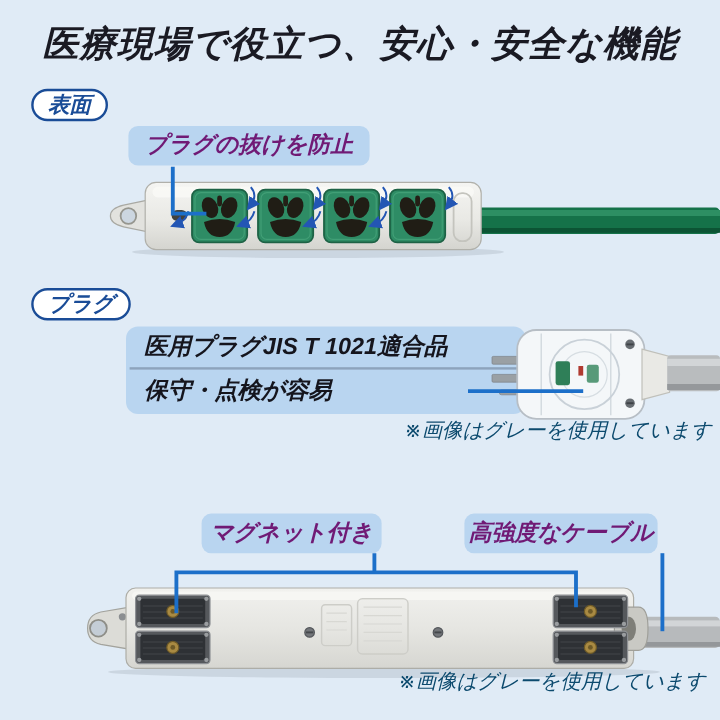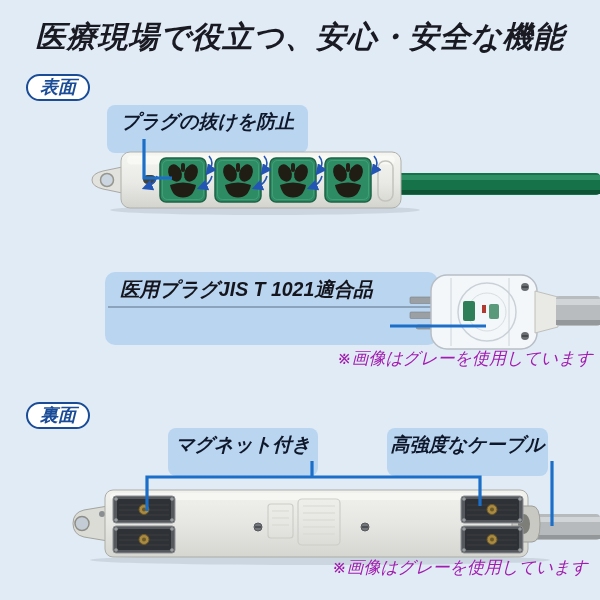--- a/index.html
+++ b/index.html
@@ -9,29 +9,29 @@
   }
   html,body{margin:0;padding:0;}
   .page{position:relative;width:600px;height:600px;background:var(--background);
         font-family:"Liberation Sans","DejaVu Sans",sans-serif;overflow:hidden;font-style:italic;}
   .title{position:absolute;top:17px;left:0;width:100%;text-align:center;
          font-size:30px;font-weight:bold;color:var(--text-dark);letter-spacing:1px;}
   .badge{position:absolute;background:#ffffff;border:2.5px solid var(--accent-blue);
          color:var(--accent-blue);border-radius:16px;font-size:18px;font-weight:bold;
          padding:2px 12px;line-height:19px;}
   .callout{position:absolute;background:var(--callout-bg);border-radius:8px;
-           font-size:19px;font-weight:bold;color:#0f172a;text-align:center;
-           height:48px;line-height:33px;}
+           font-size:19px;font-weight:bold;color:#701a75;text-align:center;
+           height:33px;line-height:33px;}
   .infobox{position:absolute;left:105px;top:272px;width:333px;height:73px;
            background:var(--callout-bg);border-radius:10px;}
   .infobox .line{font-size:19.5px;font-weight:bold;color:#15151d;padding-left:15px;}
   .infobox .l1{line-height:34px;height:34px;}
   .infobox .l2{line-height:36px;height:36px;}
   .infobox .divider{height:2px;background:#8da3bc;margin:0 3px;}
-  .note{position:absolute;font-size:17px;color:#a21caf;}
+  .note{position:absolute;font-size:17px;color:#0c4a6e;}
   .art{position:absolute;}
   svg{display:block;}
 </style>
 </head>
 <body>
 
 <div class="page">
 
   <div class="title">医療現場で役立つ、安心・安全な機能</div>
 
@@ -91,24 +91,26 @@
       <path d="M72 33 q-2 8 -10 11" marker-end="url(#ah)"></path>
       <path d="M179 13 q6 7 0 15" marker-end="url(#ah)"></path>
       <path d="M127 33 q-2 8 -10 11" marker-end="url(#ah)"></path>
       <path d="M234 13 q6 7 0 15" marker-end="url(#ah)"></path>
       <path d="M182 33 q-2 8 -10 11" marker-end="url(#ah)"></path>
       <path d="M289 13 q6 7 0 15" marker-end="url(#ah)"></path>
       <path d="M237 33 q-2 8 -10 11" marker-end="url(#ah)"></path>
     </g>
   </svg>
 
+  <div class="badge" style="left:26px;top:240px;">プラグ</div>
 
   <div class="infobox">
     <div class="line l1">医用プラグJIS T 1021適合品</div>
     <div class="divider"></div>
+    <div class="line l2">保守・点検が容易</div>
   </div>
 
   <svg class="art" style="left:405px;top:265px;" width="195" height="95" viewBox="0 0 195 95">
     <g>
       <rect x="5" y="32" width="27" height="6.5" rx="1" fill="#9aa0a4" stroke="#7d8287" stroke-width="0.6"></rect>
       <rect x="5" y="47" width="27" height="6.5" rx="1" fill="#9aa0a4" stroke="#7d8287" stroke-width="0.6"></rect>
       <rect x="11" y="60" width="21" height="4" rx="2" fill="#9aa0a4" stroke="#7d8287" stroke-width="0.6"></rect>
     </g>
     <g>
       <rect x="26" y="10" width="106" height="74" rx="16" fill="#f4f7f9" stroke="#b7bec5" stroke-width="1.5"></rect>
@@ -127,21 +129,20 @@
     <path d="M130 26 L153 32 V62 L130 68 Z" fill="#e9e9e5" stroke="#c0c0ba" stroke-width="1"></path>
     <g>
       <rect x="151" y="31" width="44" height="30" rx="3" fill="#b9bcbe"></rect>
       <rect x="151" y="34" width="44" height="6" fill="#d2d5d7"></rect>
       <rect x="151" y="55" width="44" height="5" fill="#95989b"></rect>
     </g>
   </svg>
 
   <div class="note" style="top:347px;right:7px;">※画像はグレーを使用しています</div>
 
-  <div class="badge" style="left:26px;top:402px;">裏面</div>
 
   <div class="callout" style="left:387px;top:428px;width:161px;">高強度なケーブル</div>
   <div class="callout" style="left:168px;top:428px;width:150px;">マグネット付き</div>
 
   <svg class="art" style="left:60px;top:478px;" width="540" height="90" viewBox="0 0 540 90">
     <defs>
       <linearGradient id="gBack" x1="0" y1="0" x2="0" y2="1">
         <stop offset="0" stop-color="#f1f1ee"></stop>
           <stop offset="0.5" stop-color="#e6e6e2"></stop>
         <stop offset="1" stop-color="#d6d6d1"></stop>

